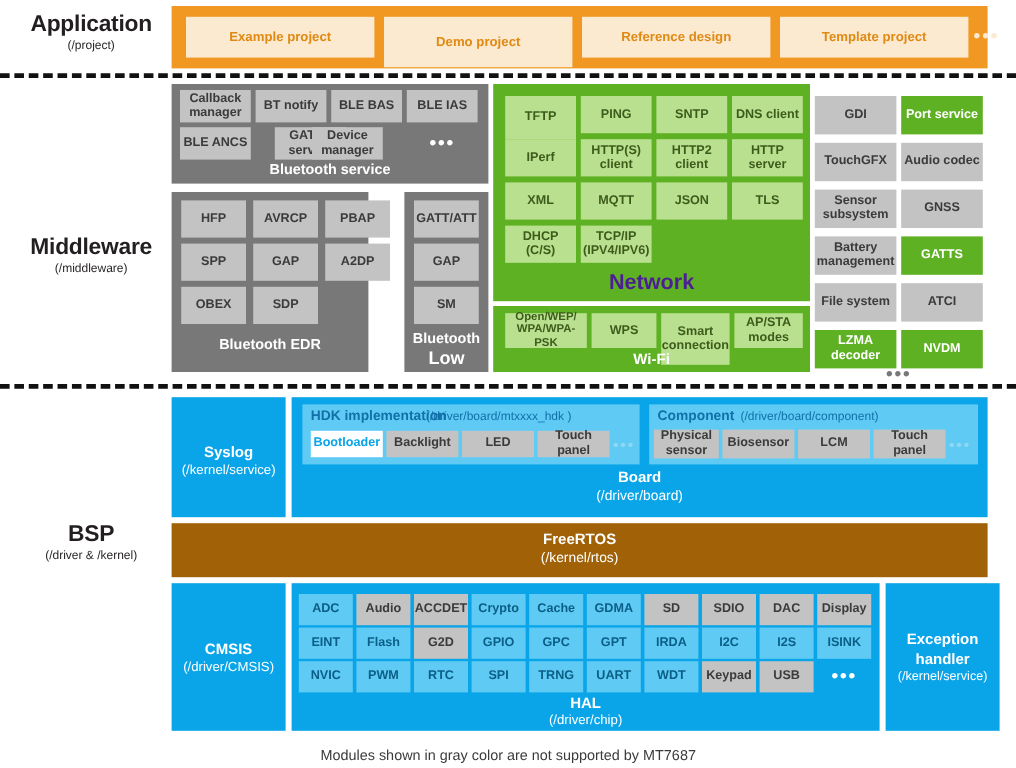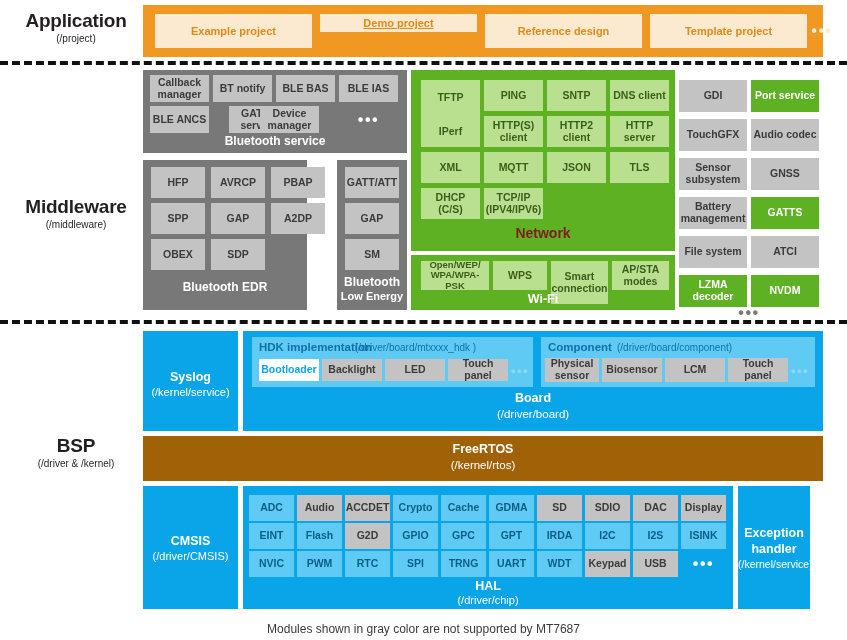--- a/index.html
+++ b/index.html
@@ -59,21 +59,21 @@
 </head>
 <body>
 
 <div class="layer-label" style="top:10px;">
   <div class="lt">Application</div>
   <div class="lp">(/project)</div>
 </div>
 
 <div class="abs" style="left:143px;top:5px;width:680px;height:52px;background:#f09821;">
   <div class="tile cream abs" style="left:12px;top:9px;width:157px;height:34px;">Example project</div>
-  <div class="tile cream abs" style="left:177px;top:9px;width:157px;height:18px;text-decoration:underline;">Demo project</div>
+  <div class="tile cream abs" style="left:177px;top:9px;width:157px;height:42px;">Demo project</div>
   <div class="tile cream abs" style="left:342px;top:9px;width:157px;height:34px;">Reference design</div>
   <div class="tile cream abs" style="left:507px;top:9px;width:157px;height:34px;">Template project</div>
   <div class="dots" style="left:666px;top:9px;width:26px;height:34px;color:#fbe9d0;">•••</div>
 </div>
 
 <div class="dashed" style="top:61px;"></div>
 
 <div class="layer-label" style="top:196px;">
   <div class="lt">Middleware</div>
   <div class="lp">(/middleware)</div>
@@ -101,21 +101,21 @@
   <div class="tile gray abs" style="left:8px;top:79px;width:54px;height:31px;">OBEX</div>
   <div class="tile gray abs" style="left:68px;top:79px;width:54px;height:31px;">SDP</div>
   <div class="panel-title" style="left:0;top:120px;font-size:12px;color:#ffffff;">Bluetooth EDR</div>
 </div>
 
 <div class="panel" style="left:337px;top:160px;width:70px;height:150px;background:#787878;">
   <div class="tile gray abs" style="left:8px;top:7px;width:54px;height:31px;">GATT/ATT</div>
   <div class="tile gray abs" style="left:8px;top:43px;width:54px;height:31px;">GAP</div>
   <div class="tile gray abs" style="left:8px;top:79px;width:54px;height:31px;">SM</div>
   <div class="panel-title" style="left:0;top:115px;font-size:12px;color:#ffffff;">Bluetooth</div>
-  <div class="panel-title" style="left:0;top:130px;font-size:11px;color:#ffffff;">Low Energy</div>
+  <div class="panel-title" style="left:0;top:130px;font-size:15px;color:#ffffff;">Low Energy</div>
 </div>
 
 <div class="panel" style="left:411px;top:70px;width:264px;height:181px;background:#5fb124;">
   <div class="tile green abs" style="left:10px;top:10px;width:59px;height:36px;text-align:right;">TFTP</div>
   <div class="tile green abs" style="left:73px;top:10px;width:59px;height:31px;">PING</div>
   <div class="tile green abs" style="left:136px;top:10px;width:59px;height:31px;">SNTP</div>
   <div class="tile green abs" style="left:199px;top:10px;width:59px;height:31px;">DNS client</div>
 
   <div class="tile green abs" style="left:10px;top:46px;width:59px;height:31px;">IPerf</div>
   <div class="tile green abs" style="left:73px;top:46px;width:59px;height:31px;">HTTP(S) client</div>
@@ -123,21 +123,21 @@
   <div class="tile green abs" style="left:199px;top:46px;width:59px;height:31px;">HTTP server</div>
 
   <div class="tile green abs" style="left:10px;top:82px;width:59px;height:31px;">XML</div>
   <div class="tile green abs" style="left:73px;top:82px;width:59px;height:31px;">MQTT</div>
   <div class="tile green abs" style="left:136px;top:82px;width:59px;height:31px;">JSON</div>
   <div class="tile green abs" style="left:199px;top:82px;width:59px;height:31px;">TLS</div>
 
   <div class="tile green abs" style="left:10px;top:118px;width:59px;height:31px;">DHCP (C/S)</div>
   <div class="tile green abs" style="left:73px;top:118px;width:59px;height:31px;">TCP/IP (IPV4/IPV6)</div>
 
-  <div class="panel-title" style="left:0;top:155px;font-size:14px;color:#7f1d1d;">Network</div>
+  <div class="panel-title" style="left:0;top:155px;font-size:18px;color:#4c1d95;">Network</div>
 </div>
 
 <div class="panel" style="left:411px;top:255px;width:264px;height:55px;background:#5fb124;">
   <div class="tile green abs" style="left:10px;top:6px;width:68px;height:29px;font-size:9.5px;">Open/WEP/ WPA/WPA-PSK</div>
   <div class="tile green abs" style="left:82px;top:6px;width:54px;height:29px;">WPS</div>
   <div class="tile green abs" style="left:140px;top:6px;width:57px;height:43px;">Smart connection</div>
   <div class="tile green abs" style="left:201px;top:6px;width:57px;height:29px;">AP/STA modes</div>
   <div class="panel-title" style="left:0;top:37px;font-size:12.5px;color:#ffffff;">Wi-Fi</div>
 </div>
 
@@ -243,19 +243,19 @@
   <div class="tile blue abs" style="left:246px;top:65px;width:45px;height:26px;">UART</div>
   <div class="tile blue abs" style="left:294px;top:65px;width:45px;height:26px;">WDT</div>
   <div class="tile gray abs" style="left:342px;top:65px;width:45px;height:26px;">Keypad</div>
   <div class="tile gray abs" style="left:390px;top:65px;width:45px;height:26px;">USB</div>
   <div class="dots" style="left:438px;top:65px;width:45px;height:26px;color:#ffffff;">•••</div>
 
   <div class="panel-title" style="left:0;top:93px;font-size:12.5px;color:#ffffff;">HAL</div>
   <div class="panel-title" style="left:0;top:108px;font-size:11px;font-weight:normal;color:#ffffff;">(/driver/chip)</div>
 </div>
 
-<div class="panel" style="left:738px;top:486px;width:72px;height:123px;background:#0aa5e8;">
+<div class="panel" style="left:738px;top:486px;width:95px;height:123px;background:#0aa5e8;">
   <div class="panel-title" style="left:0;top:40px;font-size:12.5px;color:#ffffff;">Exception</div>
   <div class="panel-title" style="left:0;top:56px;font-size:12.5px;color:#ffffff;">handler</div>
   <div class="panel-title" style="left:0;top:72px;font-size:10.5px;font-weight:normal;color:#ffffff;">(/kernel/service)</div>
 </div>
 
 <div class="footer-note" style="left:0;top:622px;">Modules shown in gray color are not supported by MT7687</div>
 
 </body></html>

